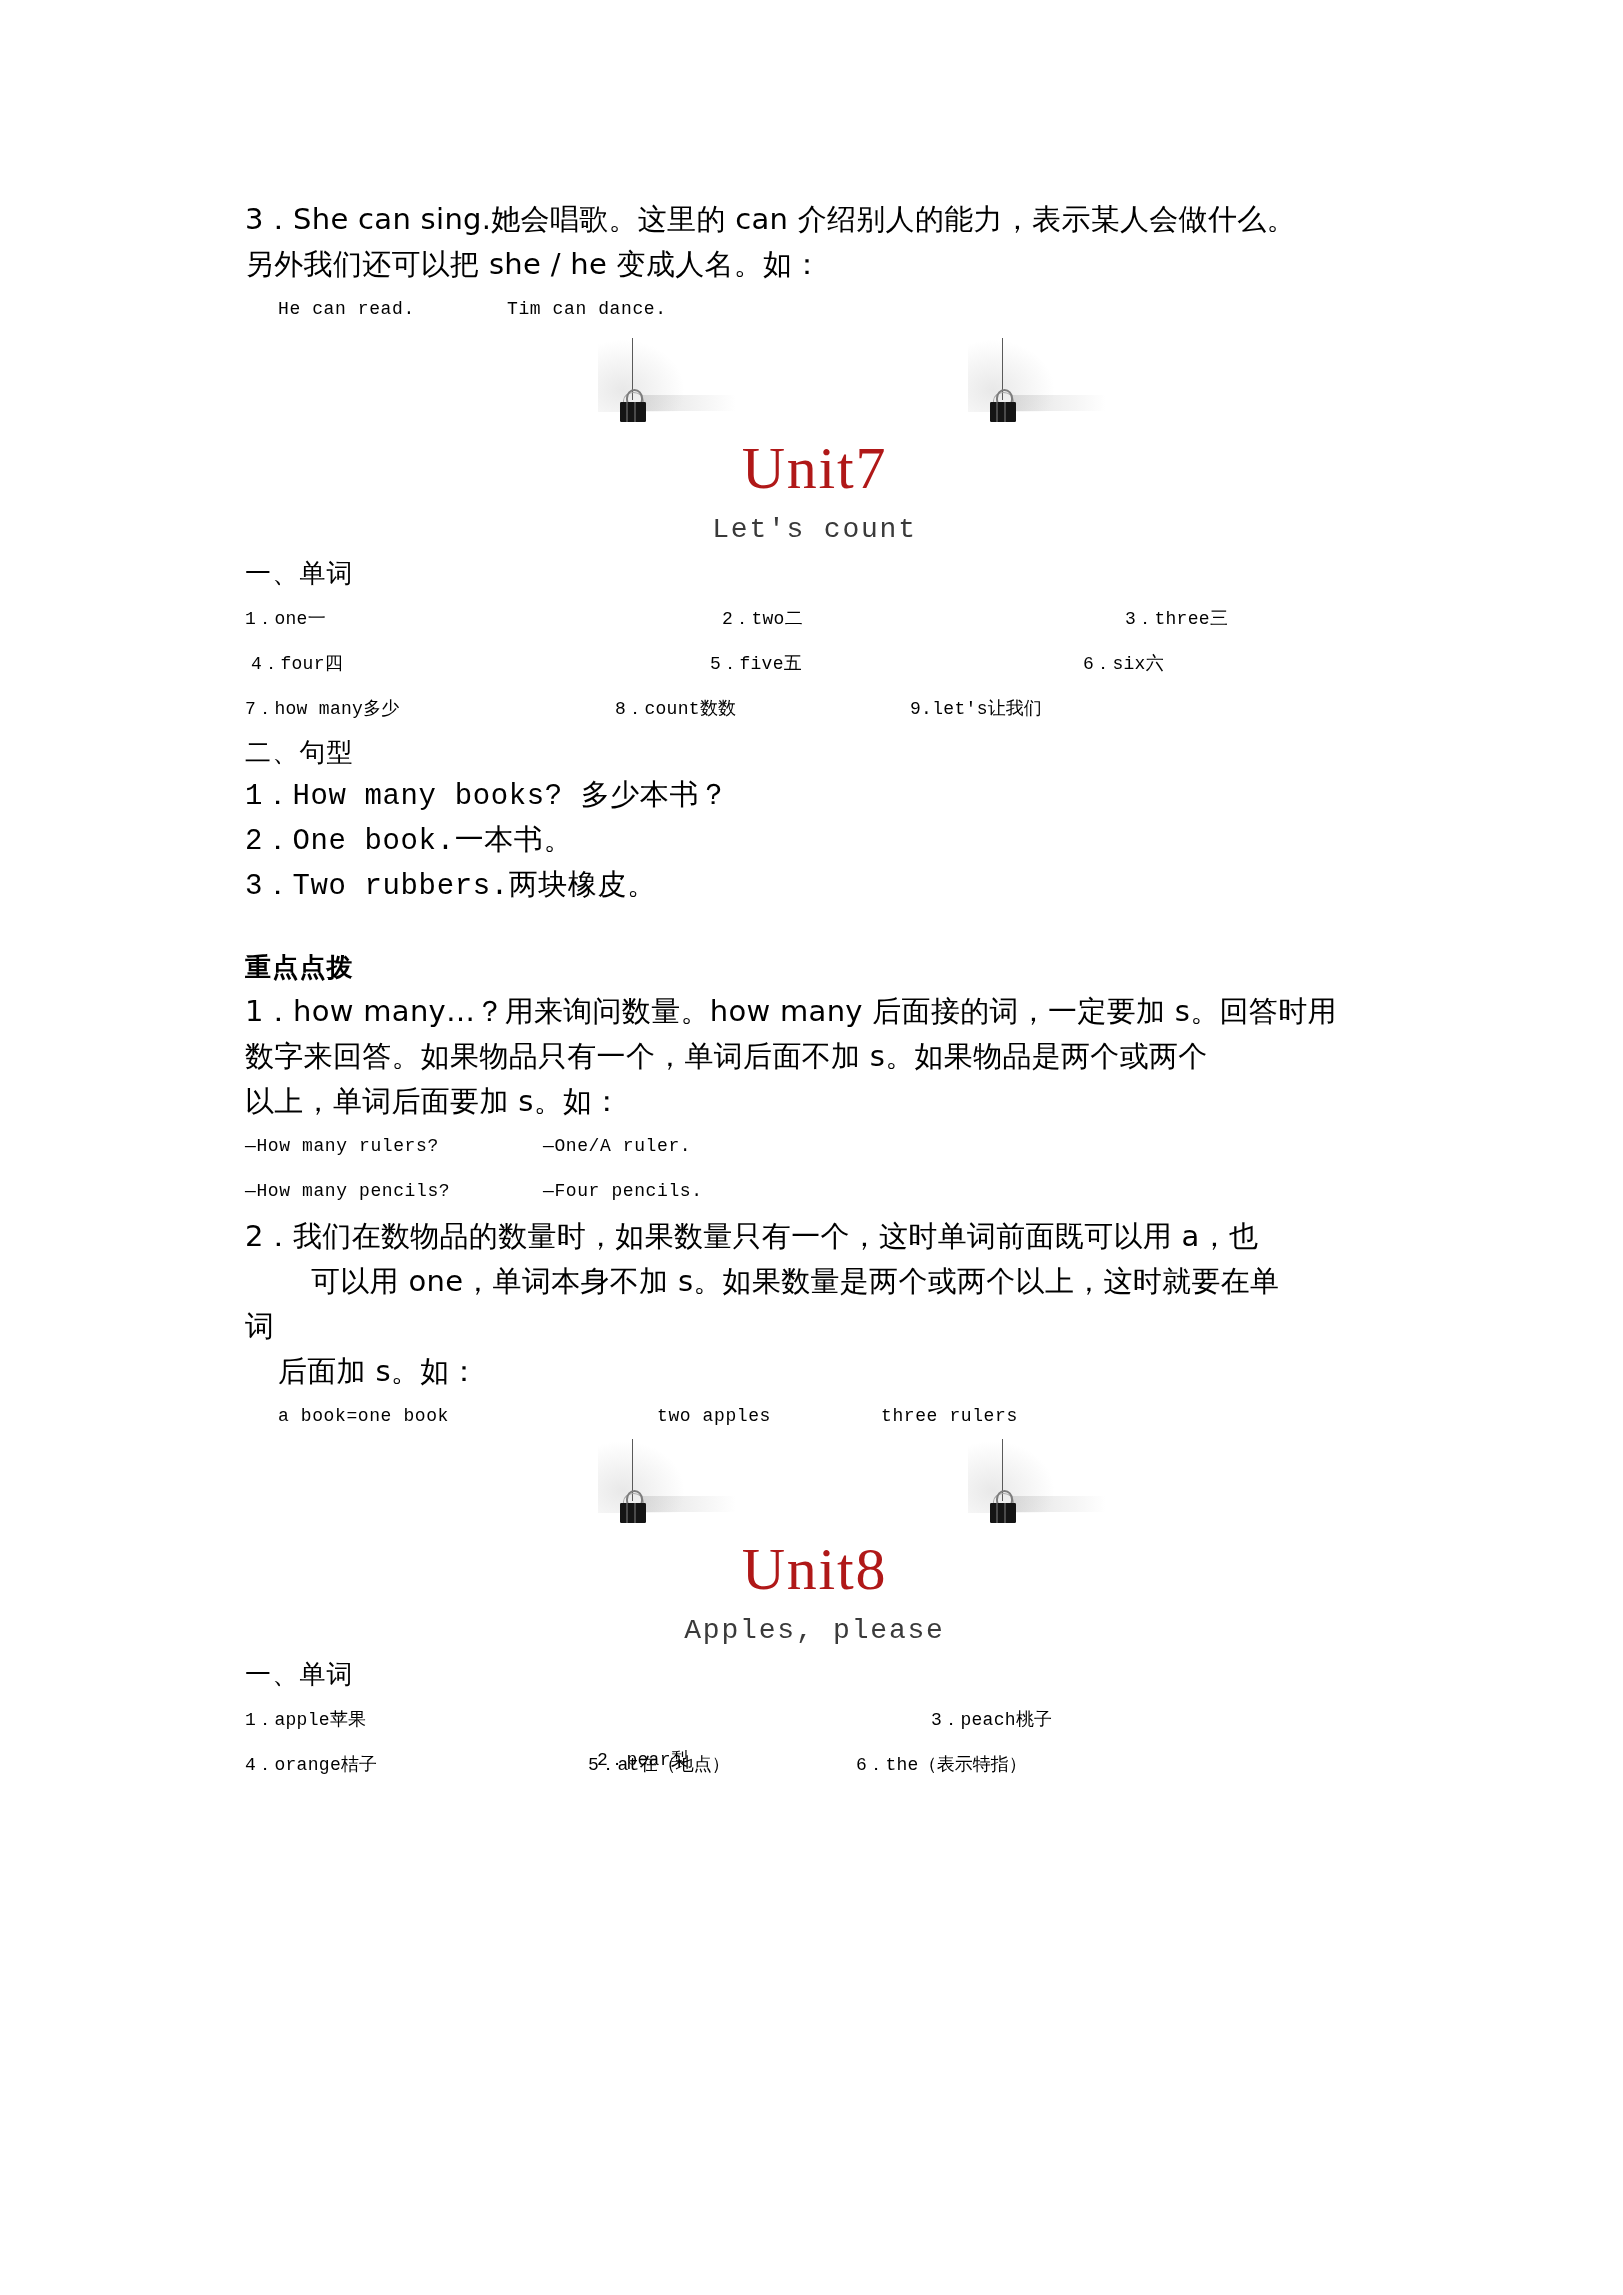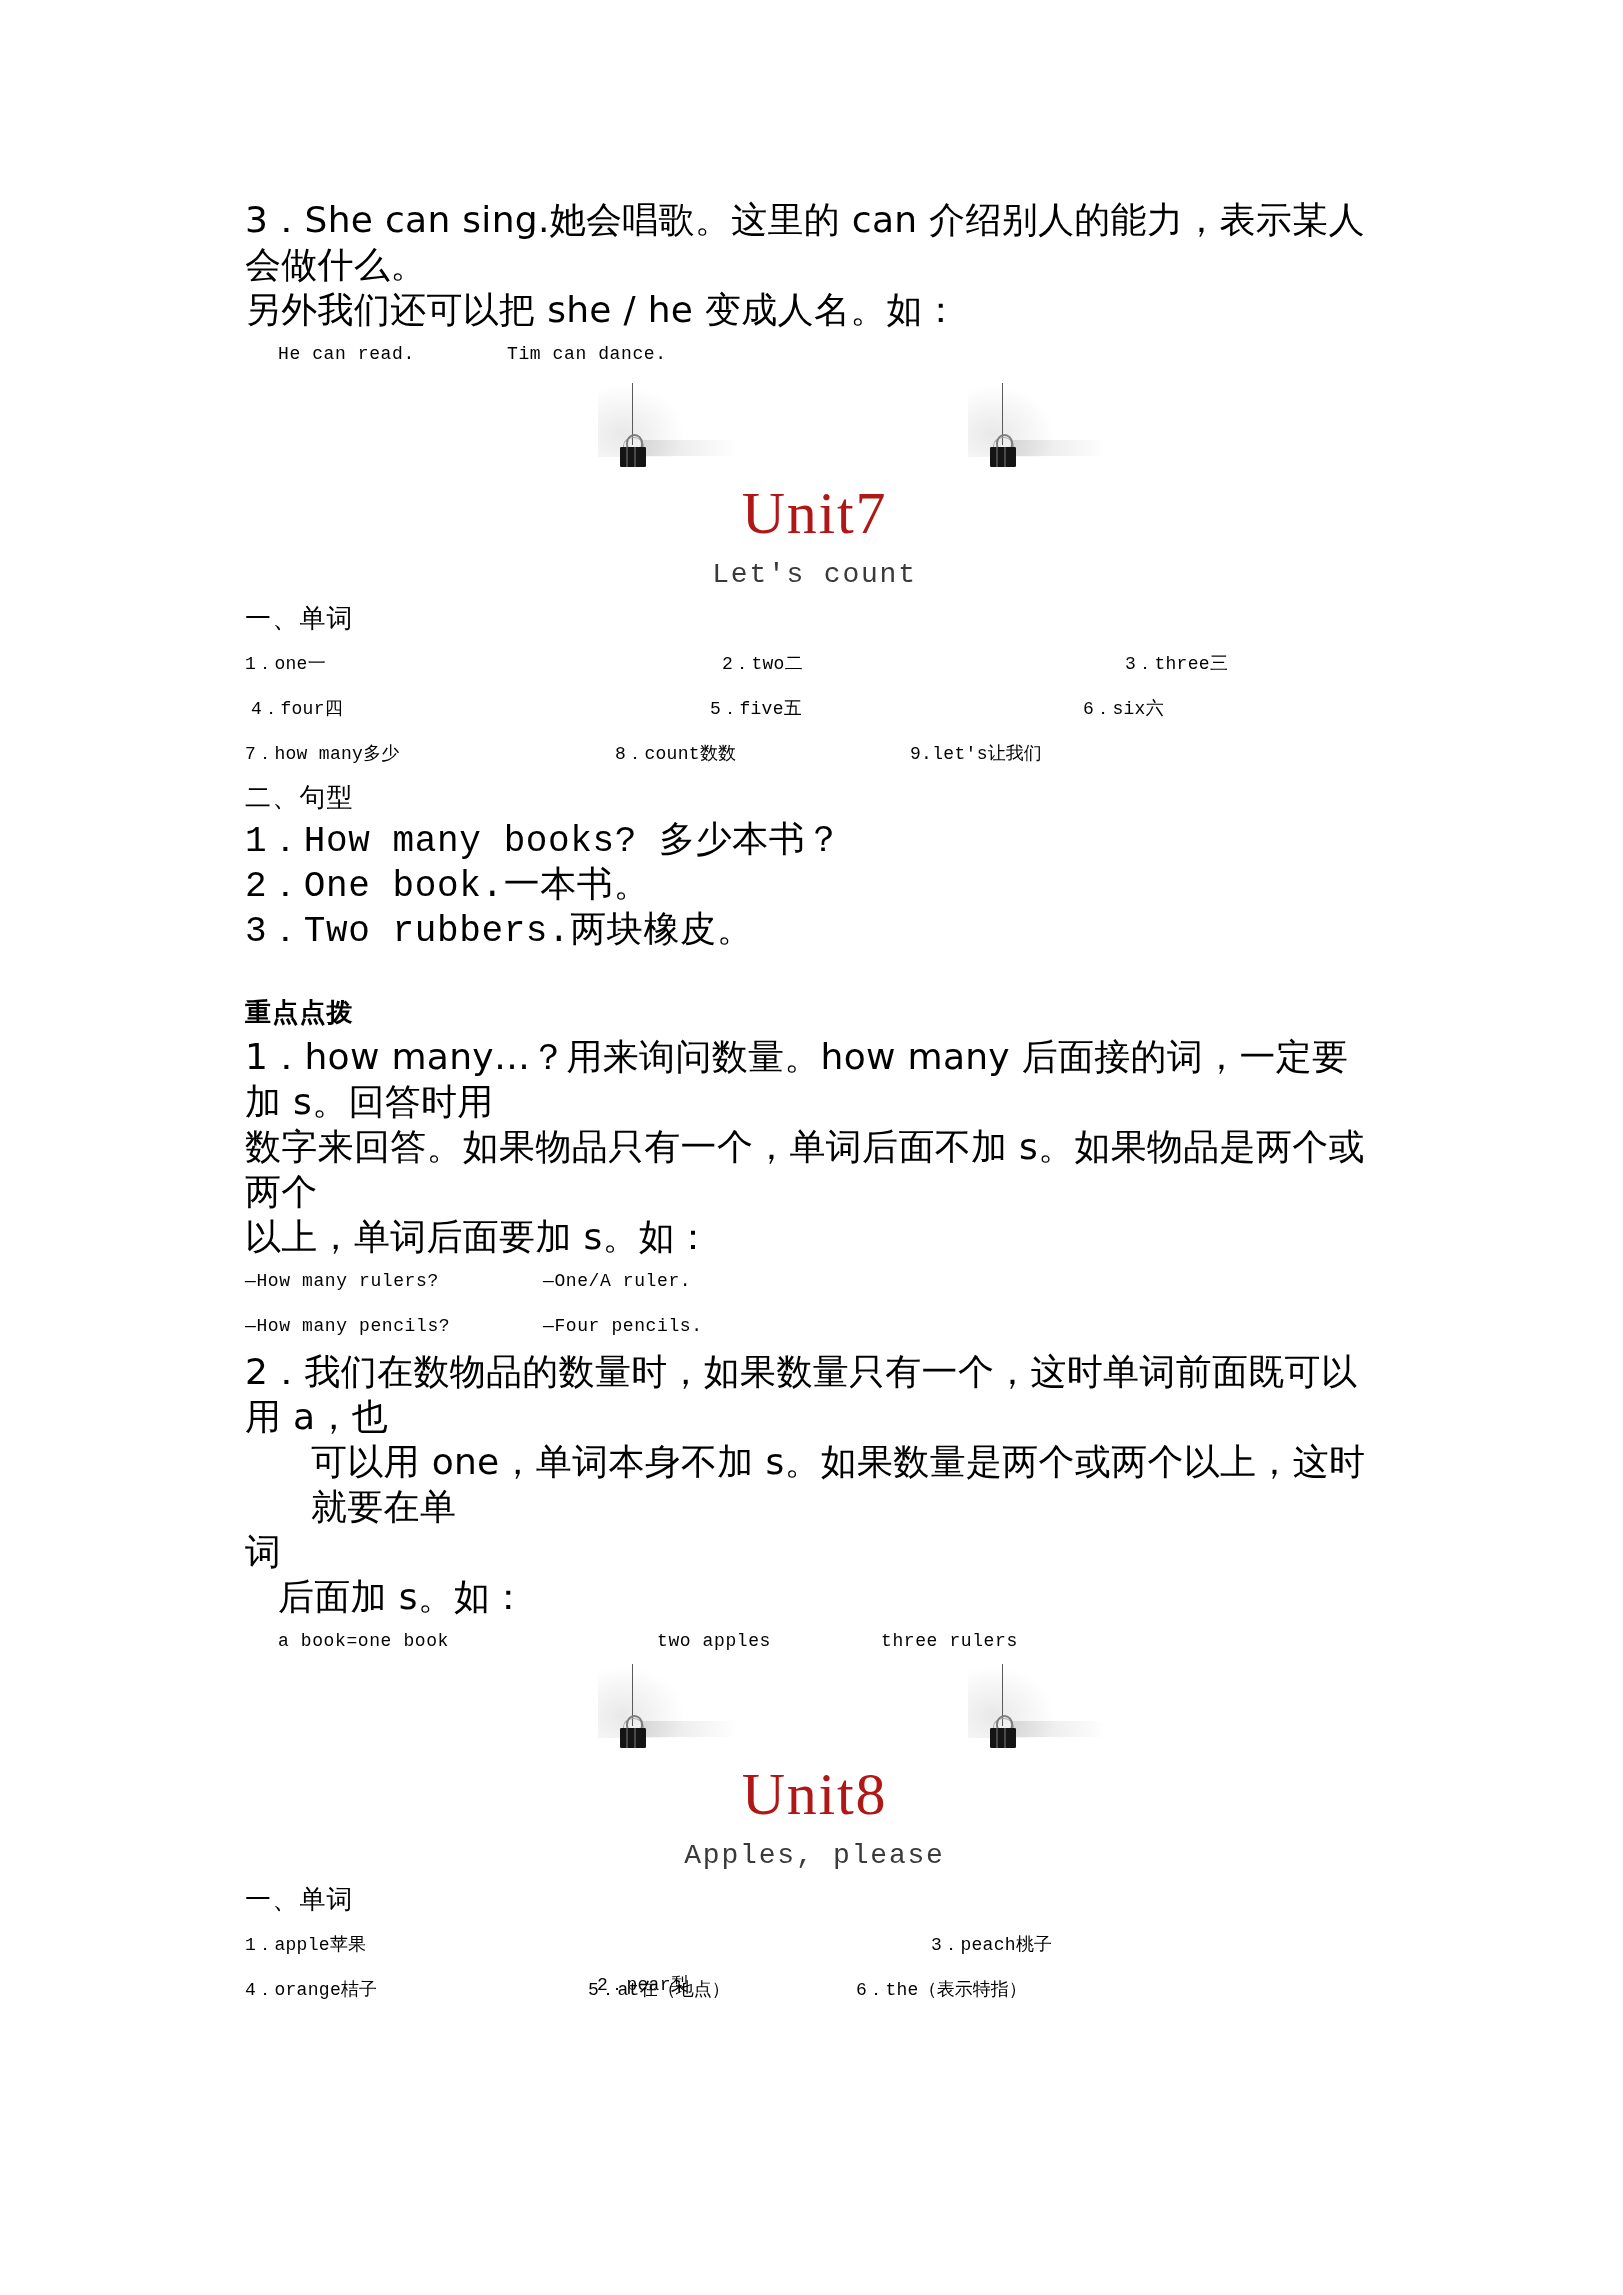--- a/index.html
+++ b/index.html
@@ -24,21 +24,21 @@
   }
   .content {
     position: absolute;
     left: 245px;
     top: 197px;
     width: 1139px;
   }
 
   
   .para {
-    font-size: 36px;
+    font-size: 29px;
     line-height: 45px;
     letter-spacing: 0.3px;
     color: #000;
     font-family: "Liberation Serif", "DejaVu Serif", serif;
   }
   .para-zh {
     font-family: "DejaVu Sans", "Liberation Sans", sans-serif;
   }
   .mono-en {
     font-family: "Liberation Mono", "DejaVu Sans Mono", monospace;

